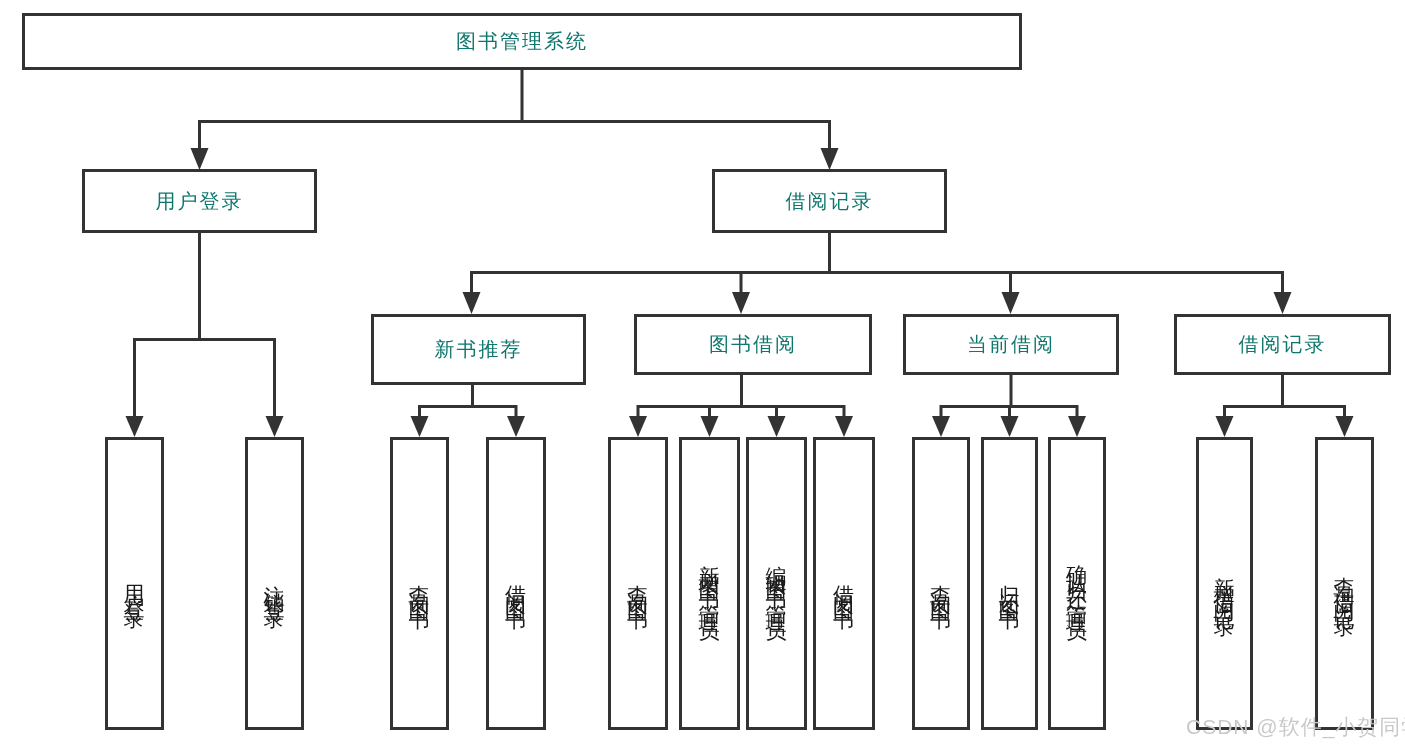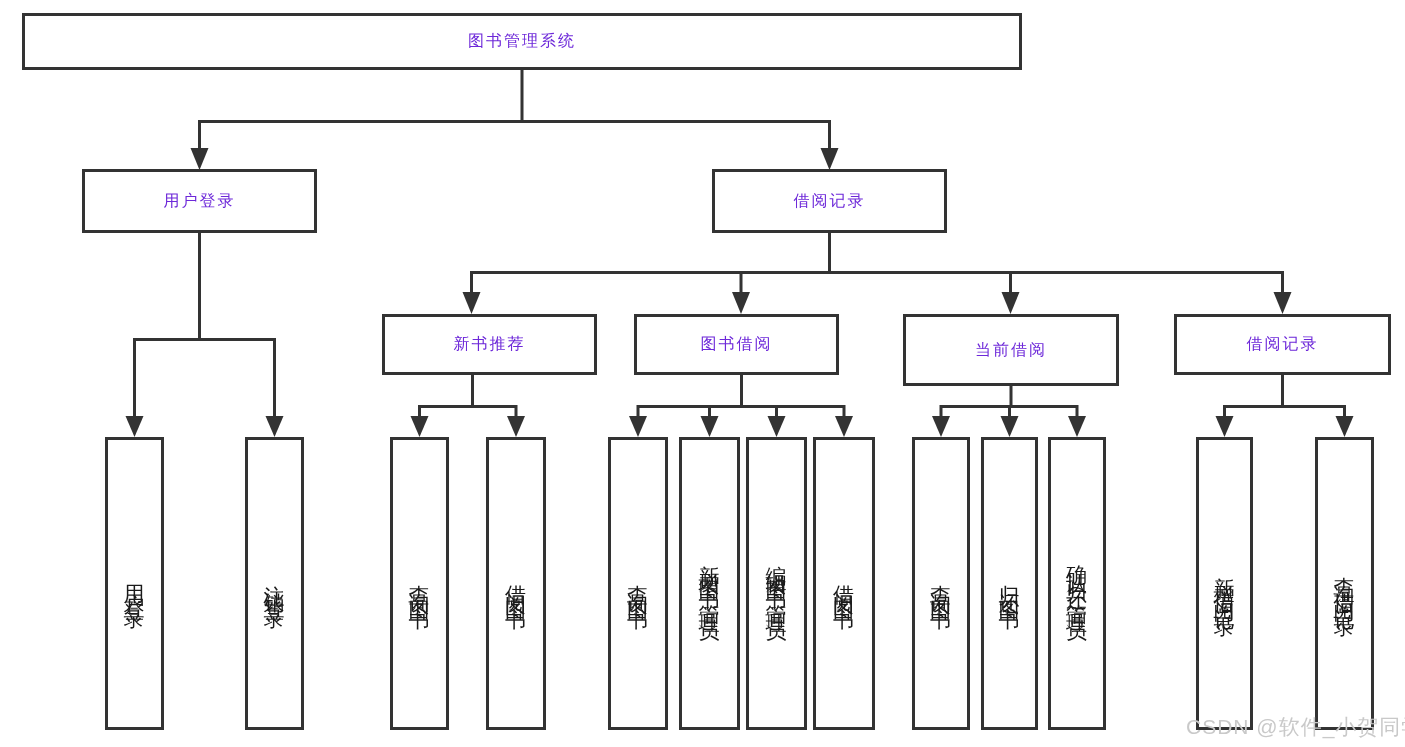--- a/index.html
+++ b/index.html
@@ -3,21 +3,21 @@
 <meta charset="utf-8">
 <style>
   html,body{margin:0;padding:0;background:#ffffff;}
   .canvas{
     position:relative;width:1405px;height:747px;background:#ffffff;
     font-family:"Liberation Sans",sans-serif;overflow:hidden;
   }
   .b{
     position:absolute;box-sizing:border-box;border:3px solid #333333;background:#ffffff;
     display:flex;align-items:center;justify-content:center;
-    font-size:16px;color:#6d28d9;letter-spacing:2px;white-space:nowrap;
+    font-size:20px;color:#0f766e;letter-spacing:2px;white-space:nowrap;
     z-index:2;
   }
   .vb{
     position:absolute;box-sizing:border-box;border:3px solid #333333;background:#ffffff;
     display:flex;align-items:center;justify-content:center;
     writing-mode:vertical-rl;text-orientation:mixed;
     font-size:21px;color:#1a1a1a;letter-spacing:8px;line-height:1;
     z-index:2;
   }
   svg.wires{position:absolute;left:0;top:0;z-index:1;}
@@ -74,23 +74,23 @@
       <polygon points="1215.5,416 1233.5,416 1224.5,437"></polygon>
       <polygon points="1335.5,416 1353.5,416 1344.5,437"></polygon>
     </g>
   </svg>
 
   <div class="b" style="left:22px;top:13px;width:1000px;height:57px;">图书管理系统</div>
 
   <div class="b" style="left:82px;top:169px;width:235px;height:64px;">用户登录</div>
   <div class="b" style="left:712px;top:169px;width:235px;height:64px;">借阅记录</div>
 
-  <div class="b" style="left:382px;top:314px;width:215px;height:61px;">新书推荐</div>
-  <div class="b" style="left:634px;top:314px;width:205px;height:61px;">图书借阅</div>
-  <div class="b" style="left:903px;top:314px;width:216px;height:72px;">当前借阅</div>
+  <div class="b" style="left:371px;top:314px;width:215px;height:71px;">新书推荐</div>
+  <div class="b" style="left:634px;top:314px;width:238px;height:61px;">图书借阅</div>
+  <div class="b" style="left:903px;top:314px;width:216px;height:61px;">当前借阅</div>
   <div class="b" style="left:1174px;top:314px;width:217px;height:61px;">借阅记录</div>
 
   <div class="vb" style="left:105px;top:437px;width:59px;height:293px;">用户登录</div>
   <div class="vb" style="left:245px;top:437px;width:59px;height:293px;">注销登录</div>
 
   <div class="vb" style="left:390px;top:437px;width:59px;height:293px;">查询图书</div>
   <div class="vb" style="left:486px;top:437px;width:60px;height:293px;">借阅图书</div>
 
   <div class="vb" style="left:608px;top:437px;width:60px;height:293px;">查询图书</div>
   <div class="vb" style="left:679px;top:437px;width:61px;height:293px;">新增图书（管理员）</div>

